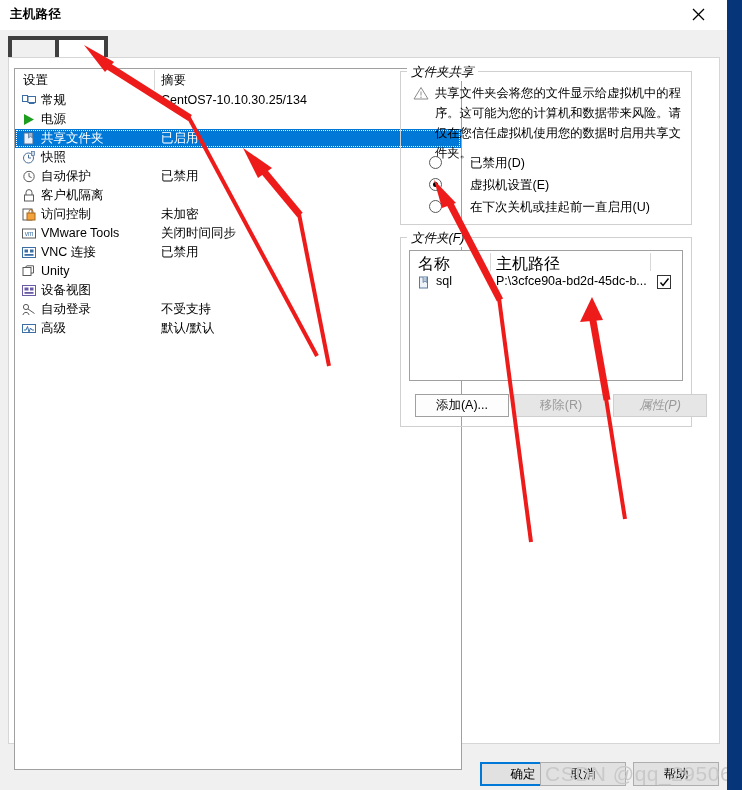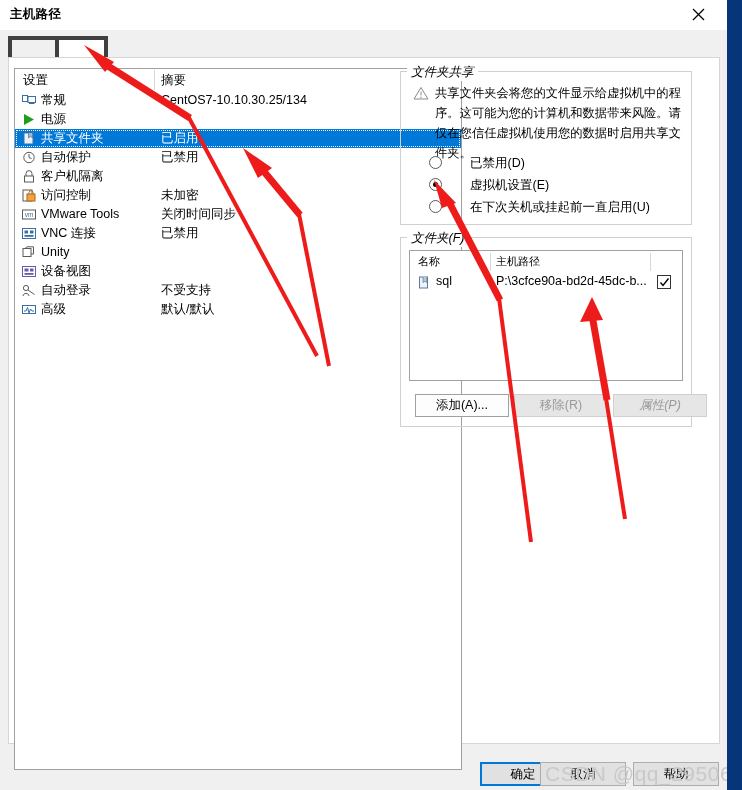--- a/index.html
+++ b/index.html
@@ -232,21 +232,21 @@
     position: absolute;
     left: 8px;
     top: 12px;
     width: 274px;
     height: 131px;
     background: #ffffff;
     border: 1px solid #a0a0a0;
     box-sizing: border-box;
   }
   .ft-header { position: absolute; left:0; top:0; width:100%; height: 22px; background:#ffffff; }
-  .ft-header .hc { position: absolute; top: 3px; font-size: 11px; }
+  .ft-header .hc { position: absolute; top: 3px; font-size: 16px; }
   .ft-header .hc.n { left: 8px; }
   .ft-header .hc.p { left: 86px; }
   .ft-div { position: absolute; top: 2px; width: 1px; height: 18px; background: #d8d8d8; }
   .ft-div.d1 { left: 80px; }
   .ft-div.d2 { left: 240px; }
   .ft-row { position: absolute; left: 0; top: 22px; width: 100%; height: 20px; }
   .ft-row .ficon { position: absolute; left: 8px; top: 3px; width: 13px; height: 14px; }
   .ft-row .fname { position: absolute; left: 26px; top: 1px; font-size: 12.5px; }
   .ft-row .fpath { position: absolute; left: 86px; top: 1px; font-size: 12.5px; }
   .ft-row .fcheck {
@@ -371,20 +371,32 @@
         <span class="sicon">
           <svg width="16" height="15" viewBox="0 0 16 15">
             <rect x="3" y="2" width="9" height="11" fill="#e8f0fa" stroke="#4a6f9a"></rect>
             <path d="M7.5 2 L7.5 7 L9.5 5.5 L11.5 7 L11.5 2" fill="#9fb6cd" stroke="#4a6f9a" stroke-width=".7"></path>
           </svg>
         </span>
         <span class="slabel">共享文件夹</span>
         <span class="ssummary">已启用</span>
       </div>
 
+      <div class="srow">
+        <span class="sicon">
+          <svg width="16" height="15" viewBox="0 0 16 15">
+            <circle cx="7.5" cy="8" r="5" fill="none" stroke="#4a6f9a"></circle>
+            <line x1="7.5" y1="8" x2="7.5" y2="4.8" stroke="#4a6f9a"></line>
+            <line x1="7.5" y1="8" x2="10" y2="8" stroke="#4a6f9a"></line>
+            <rect x="10.5" y="1.5" width="3" height="4" fill="#cfd9e4" stroke="#4a6f9a" stroke-width=".7"></rect>
+          </svg>
+        </span>
+        <span class="slabel">快照</span>
+        <span class="ssummary"></span>
+      </div>
 
       <div class="srow">
         <span class="sicon">
           <svg width="16" height="15" viewBox="0 0 16 15">
             <circle cx="8" cy="7.5" r="5.2" fill="none" stroke="#5a5a5a"></circle>
             <line x1="8" y1="7.5" x2="8" y2="4" stroke="#5a5a5a"></line>
             <line x1="8" y1="7.5" x2="10.6" y2="8.6" stroke="#5a5a5a"></line>
           </svg>
         </span>
         <span class="slabel">自动保护</span>

